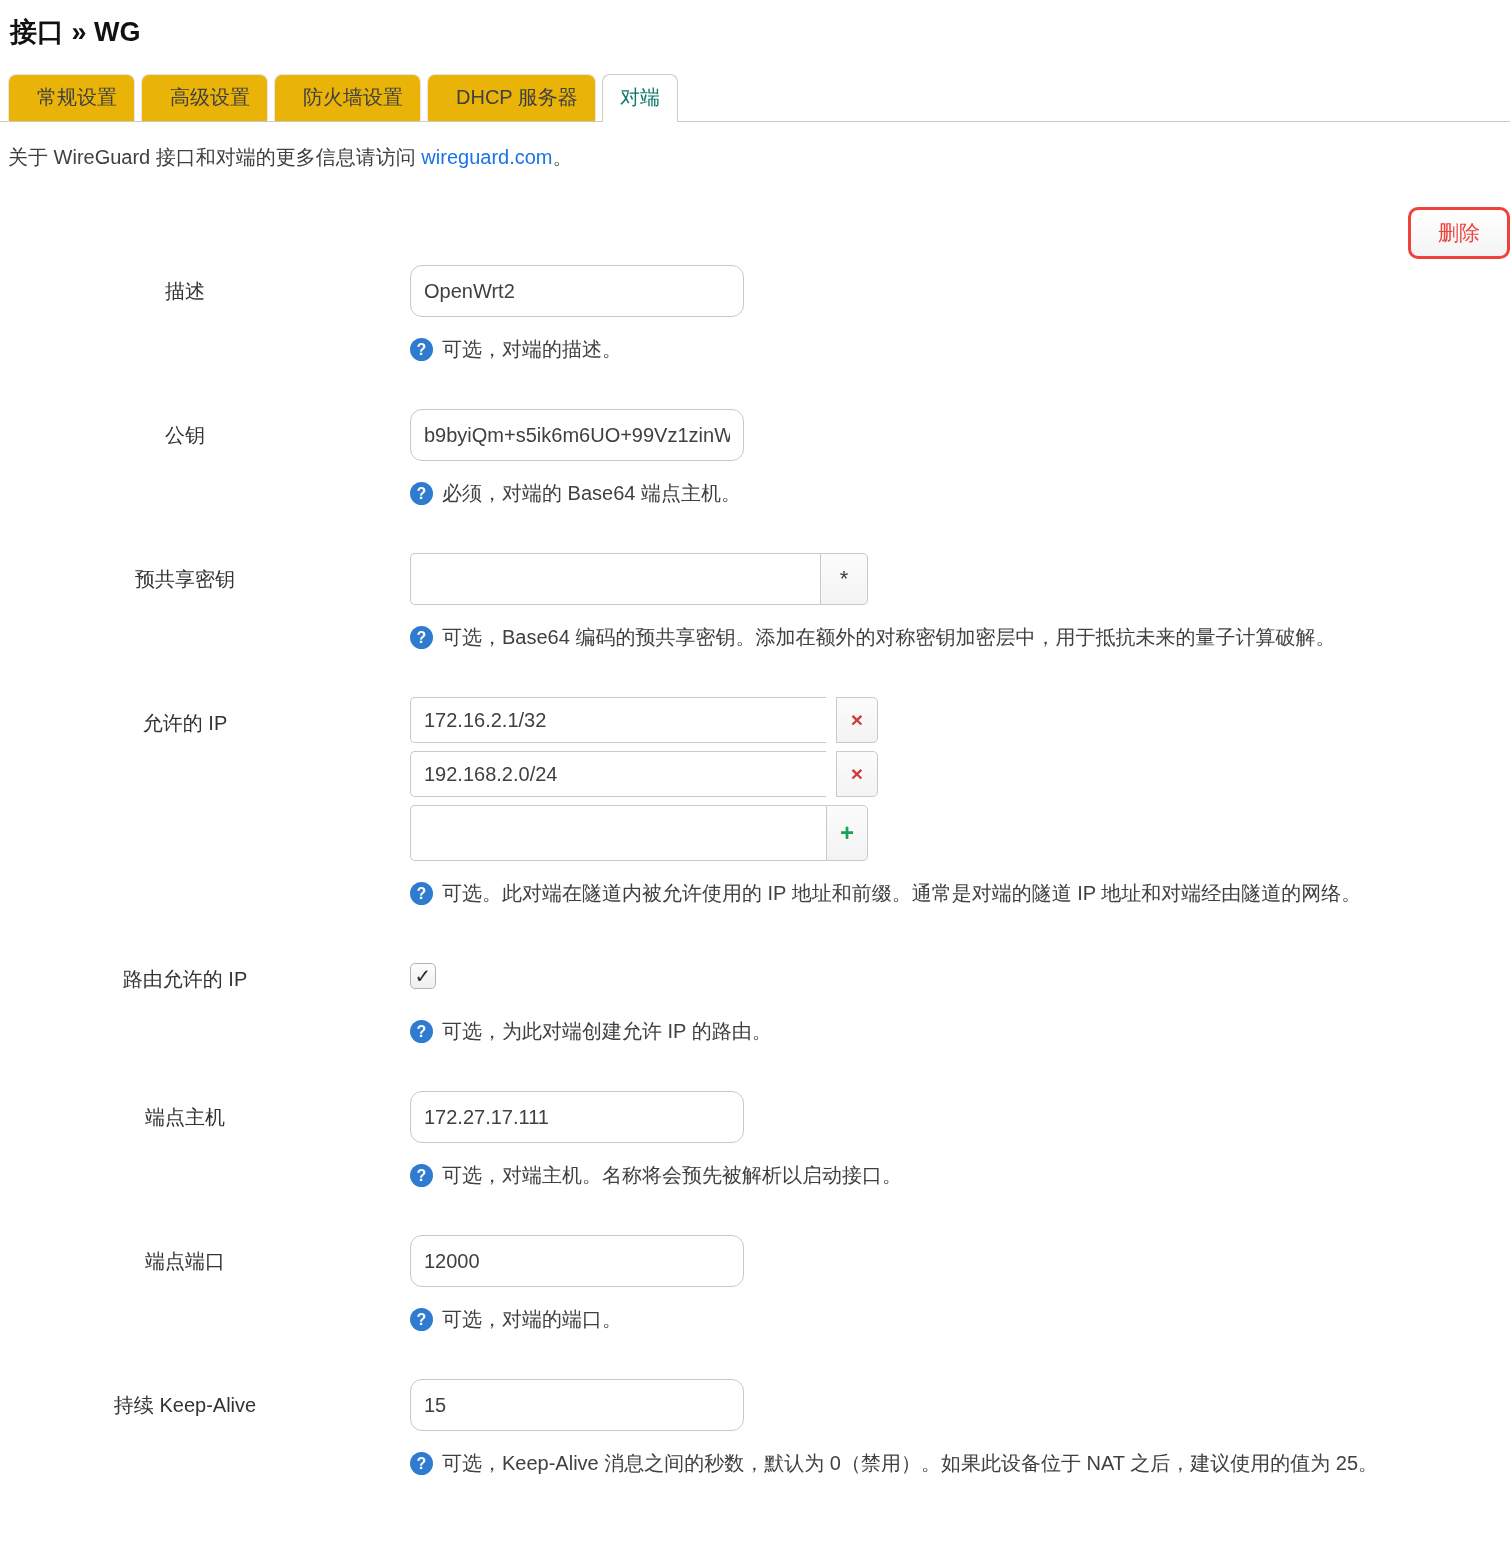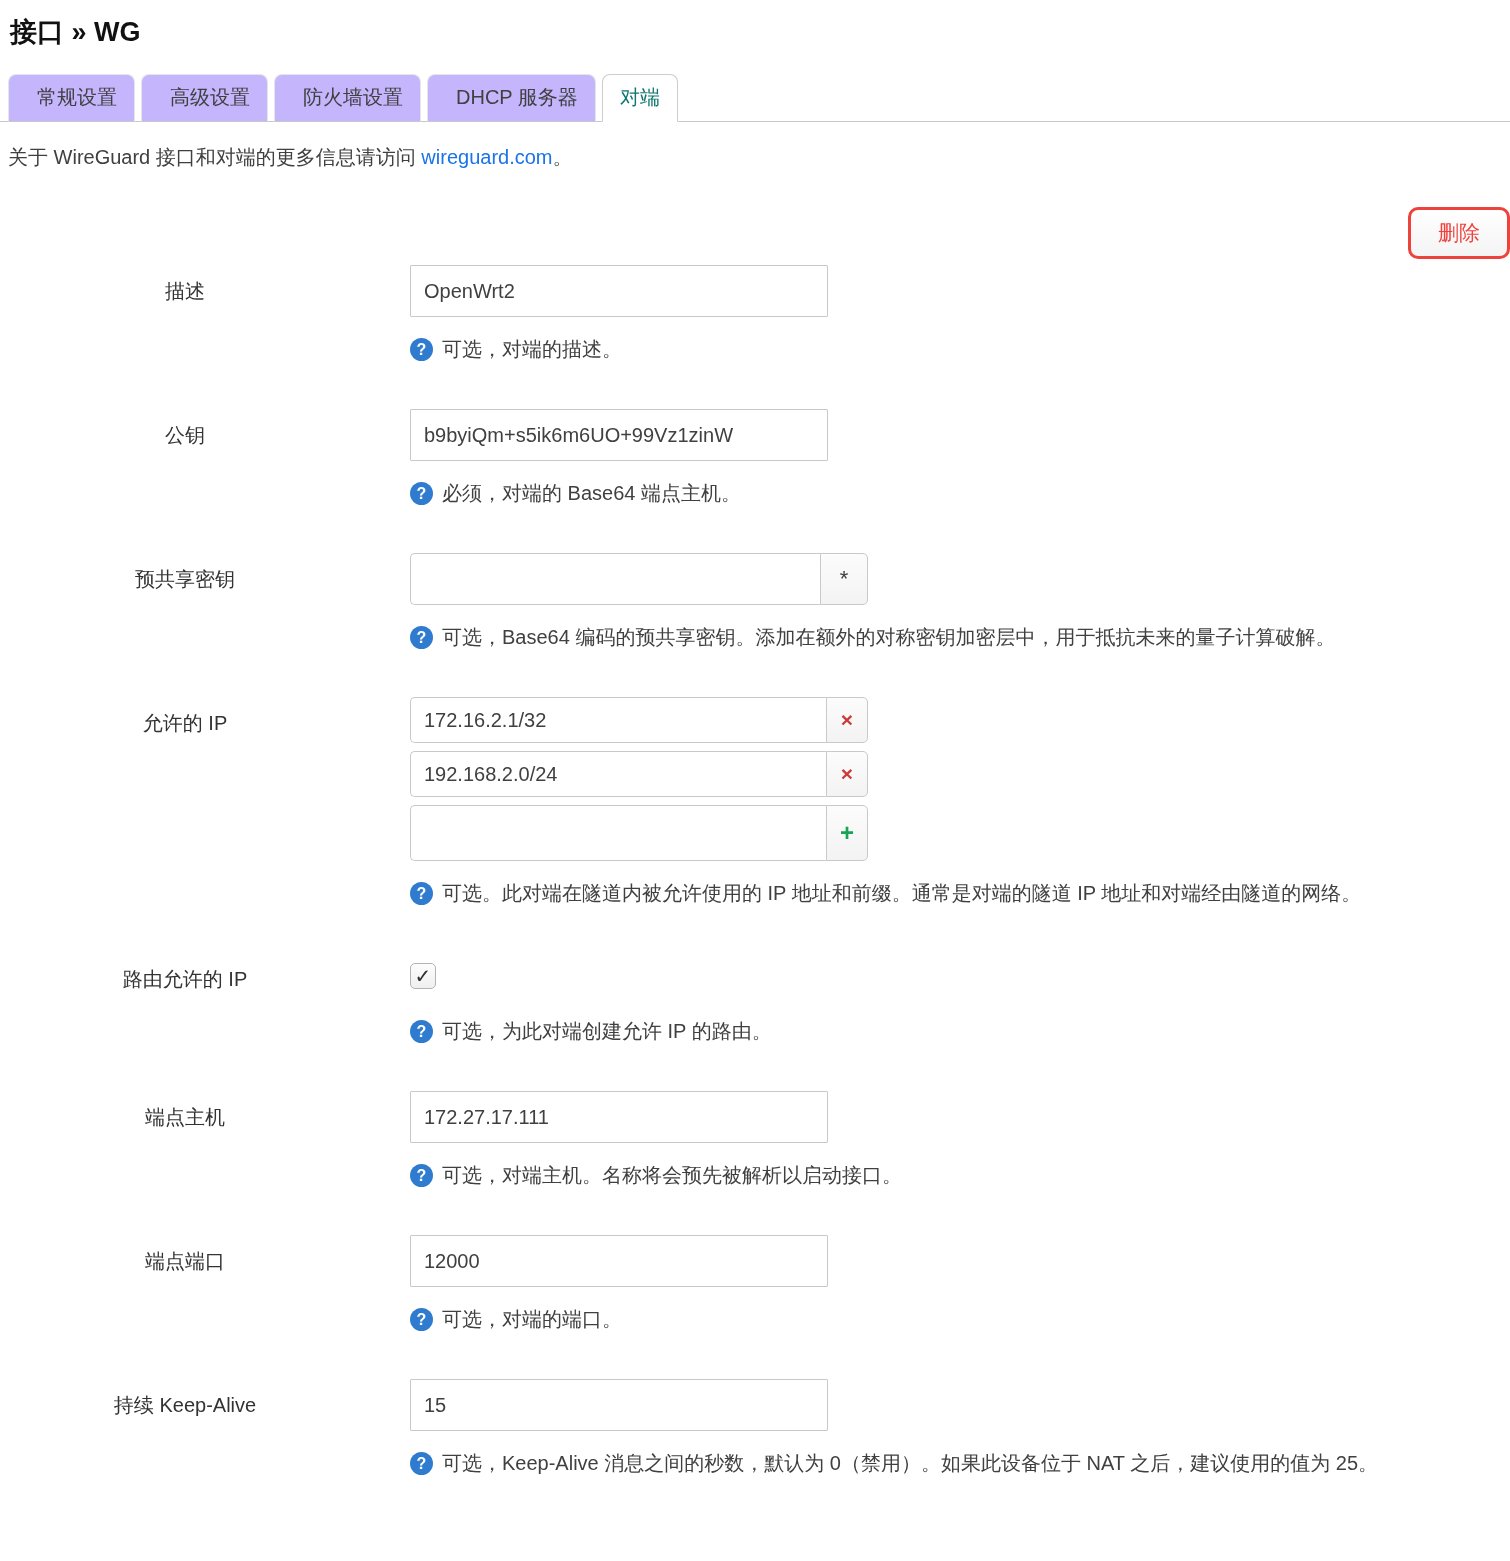--- a/index.html
+++ b/index.html
@@ -30,21 +30,21 @@
   }
   .tab {
     font-size: 20px;
     padding: 9px 17px 10px 17px;
     border-radius: 8px 8px 0 0;
     margin-bottom: -1px;
     cursor: pointer;
     white-space: nowrap;
   }
   .tab.inactive {
-    background: #c4b5fd;
+    background: #eab308;
     border: 1px solid #e6e6e6;
     border-bottom: 1px solid #c8c8c8;
     color: #404040;
     padding-left: 28px;
   }
   .tab.active {
     background: #ffffff;
     border: 1px solid #cccccc;
     border-bottom: 1px solid #ffffff;
     color: #0f766e;
@@ -83,24 +83,24 @@
     flex: 0 0 370px;
     text-align: center;
     font-size: 20px;
     color: #333;
     padding-top: 13px;
     white-space: nowrap;
   }
   .row-field { margin-left: 40px; }
 
   input.text-input {
-    width: 418px;
+    width: 334px;
     height: 52px;
     border: 1.5px solid #c9c9c9;
-    border-radius: 1px;
+    border-radius: 12px;
     font-size: 20px;
     padding: 0 13px;
     color: #404040;
     font-family: inherit;
     outline: none;
     background: #fff;
   }
 
   
   .input-group { display: flex; }
@@ -118,21 +118,21 @@
     color: #404040;
     cursor: pointer;
     font-family: inherit;
     display: flex;
     align-items: center;
     justify-content: center;
   }
   .group-btn.remove { color: #cc3b3b; font-weight: bold; font-size: 21px; width: 42px; }
   .group-btn.add    { color: #18a356; font-weight: bold; font-size: 24px; width: 42px; }
 
-  .dyn-item { margin-bottom: 8px; }
+  .dyn-item { margin-bottom: 8px; gap: 10px; }
   .dyn-item input { height: 46px; width: 416px; }
   .dyn-new input  { height: 56px; width: 416px; }
 
   
   .help {
     display: flex;
     gap: 9px;
     margin-top: 17px;
     max-width: 1060px;
     font-size: 20px;

